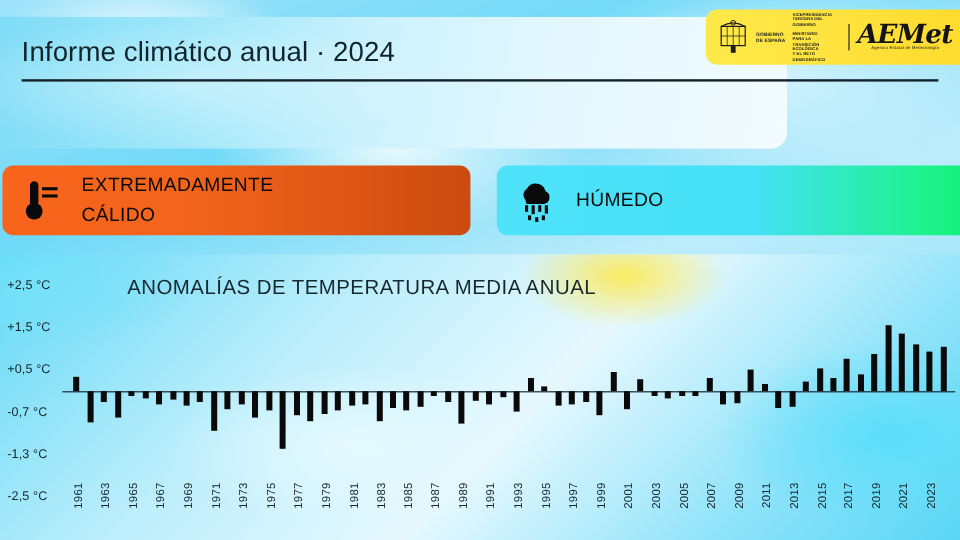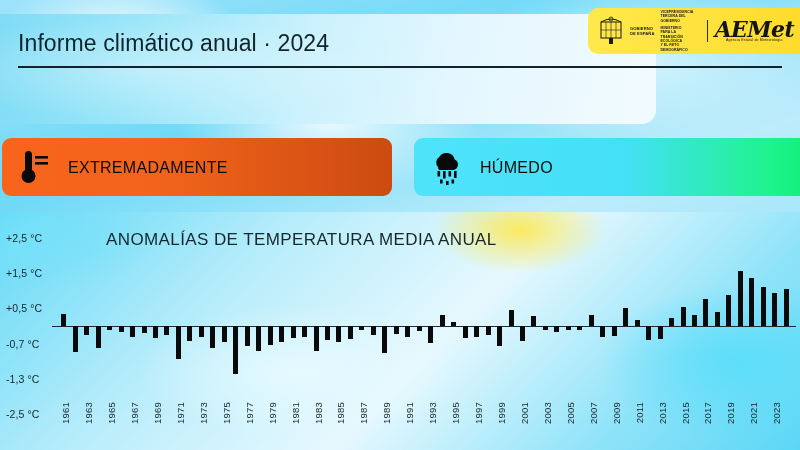--- a/index.html
+++ b/index.html
@@ -167,20 +167,21 @@
 
   <div class="badge badge-warm">
     <svg class="badge-icon" viewBox="0 0 38 40">
       <rect x="9" y="4" width="7" height="21" rx="3.5" fill="#0a0a0a"></rect>
       <circle cx="12.5" cy="29" r="7" fill="#0a0a0a"></circle>
       <rect x="19" y="9" width="13" height="2.6" fill="#0a0a0a"></rect>
       <rect x="19" y="15" width="13" height="2.6" fill="#0a0a0a"></rect>
     </svg>
     <div>
       <div class="badge-label">EXTREMADAMENTE</div>
+      <div class="badge-label">CÁLIDO</div>
     </div>
   </div>
 
   <div class="badge badge-wet">
     <svg class="badge-icon" viewBox="0 0 38 40">
       <path d="M10 20 a6.5 6.5 0 0 1 1.2-10 a8.5 8.5 0 0 1 15.5 2.4 a5.6 5.6 0 0 1 -1.4 10.6 H11 a5 5 0 0 1 -1 -3z" fill="#0a0a0a"></path>
       <rect x="9.5" y="24" width="2.6" height="5.5" fill="#0a0a0a"></rect>
       <rect x="15" y="24" width="2.6" height="7.5" fill="#0a0a0a"></rect>
       <rect x="20.5" y="24" width="2.6" height="5.5" fill="#0a0a0a"></rect>
       <rect x="26" y="24" width="2.6" height="7" fill="#0a0a0a"></rect>

